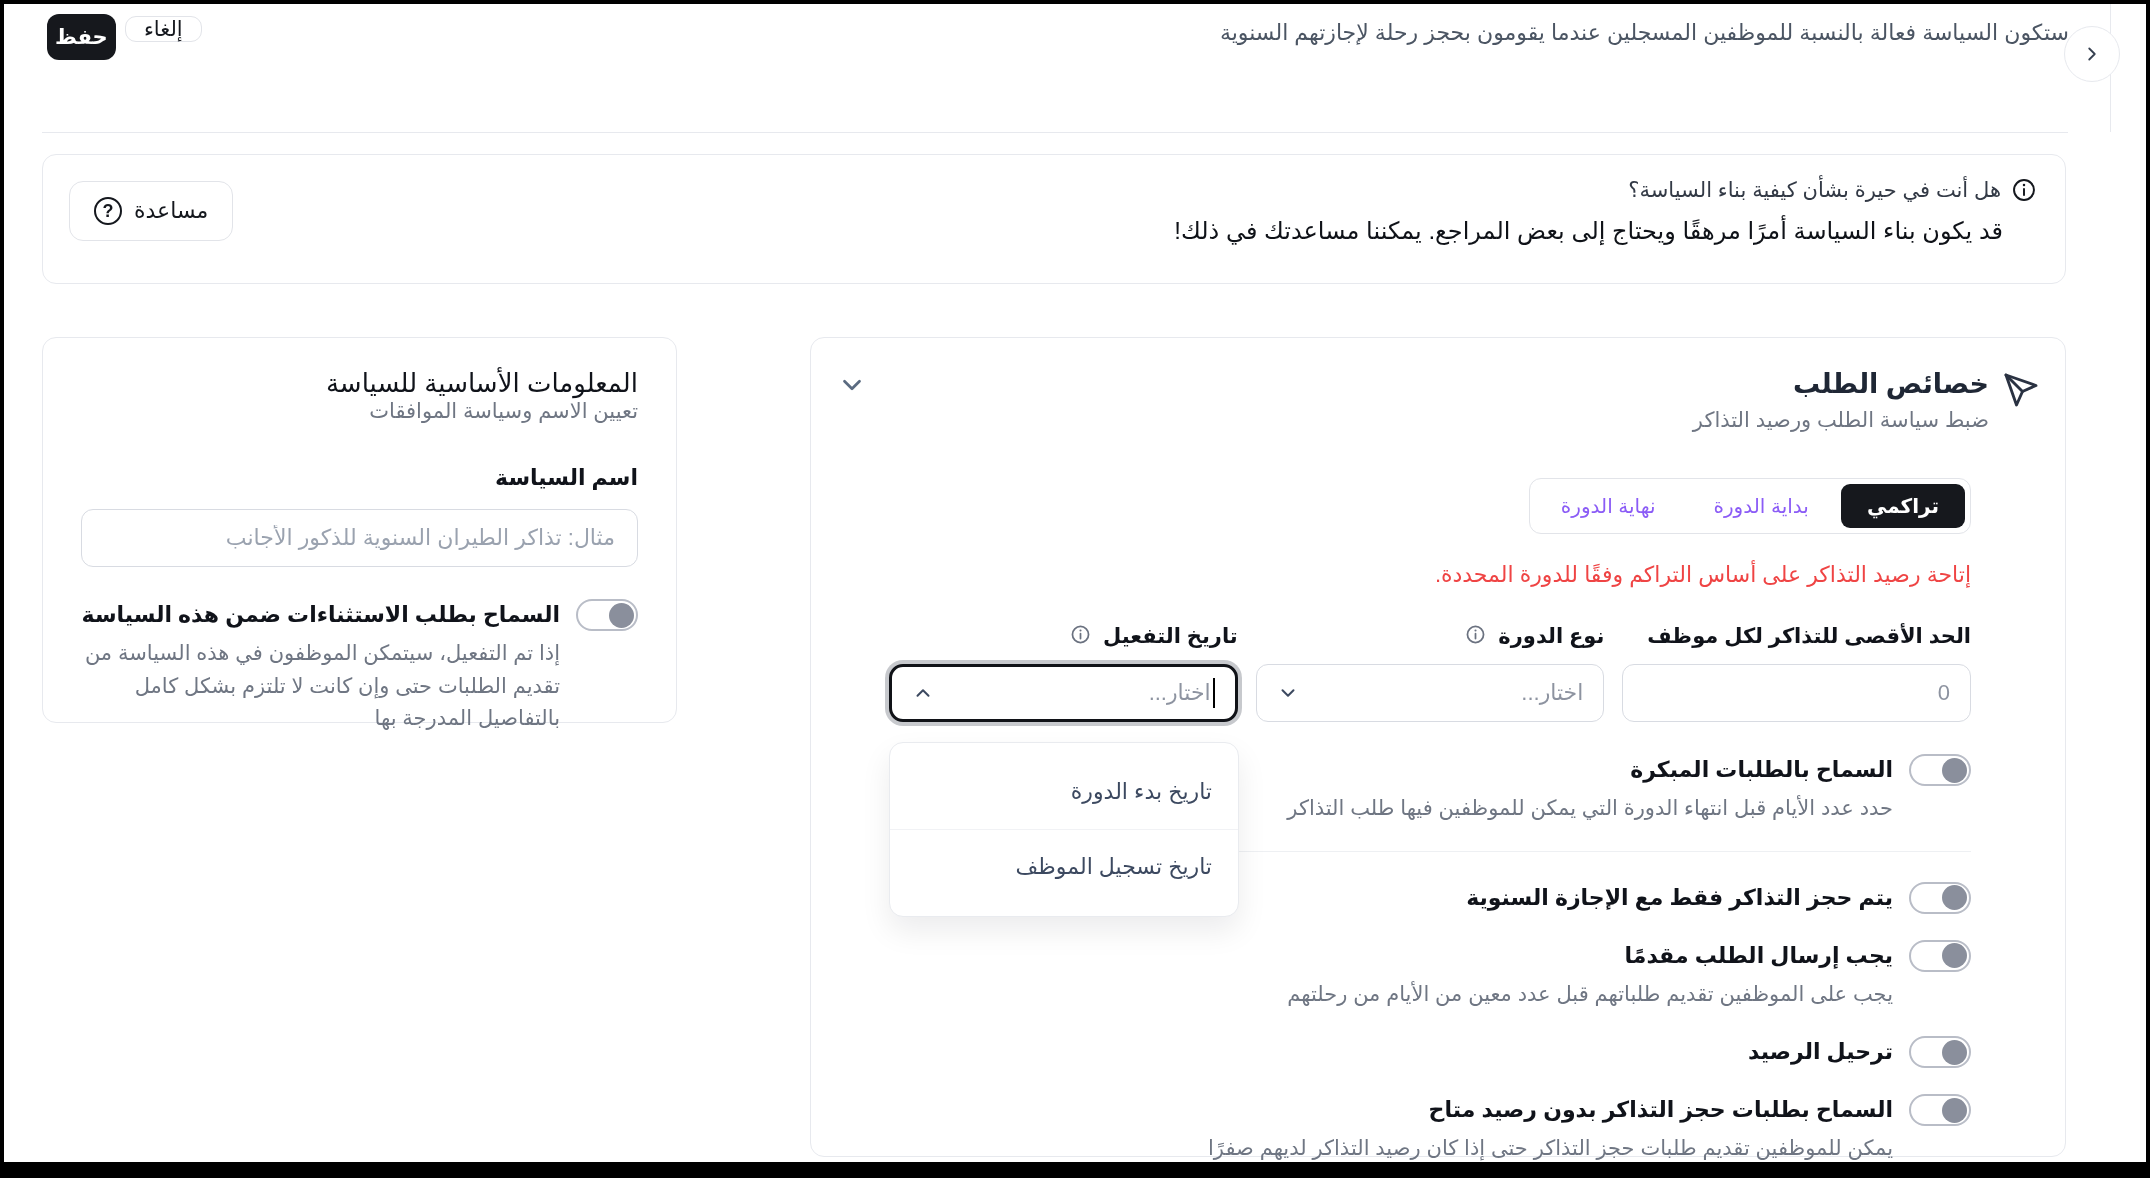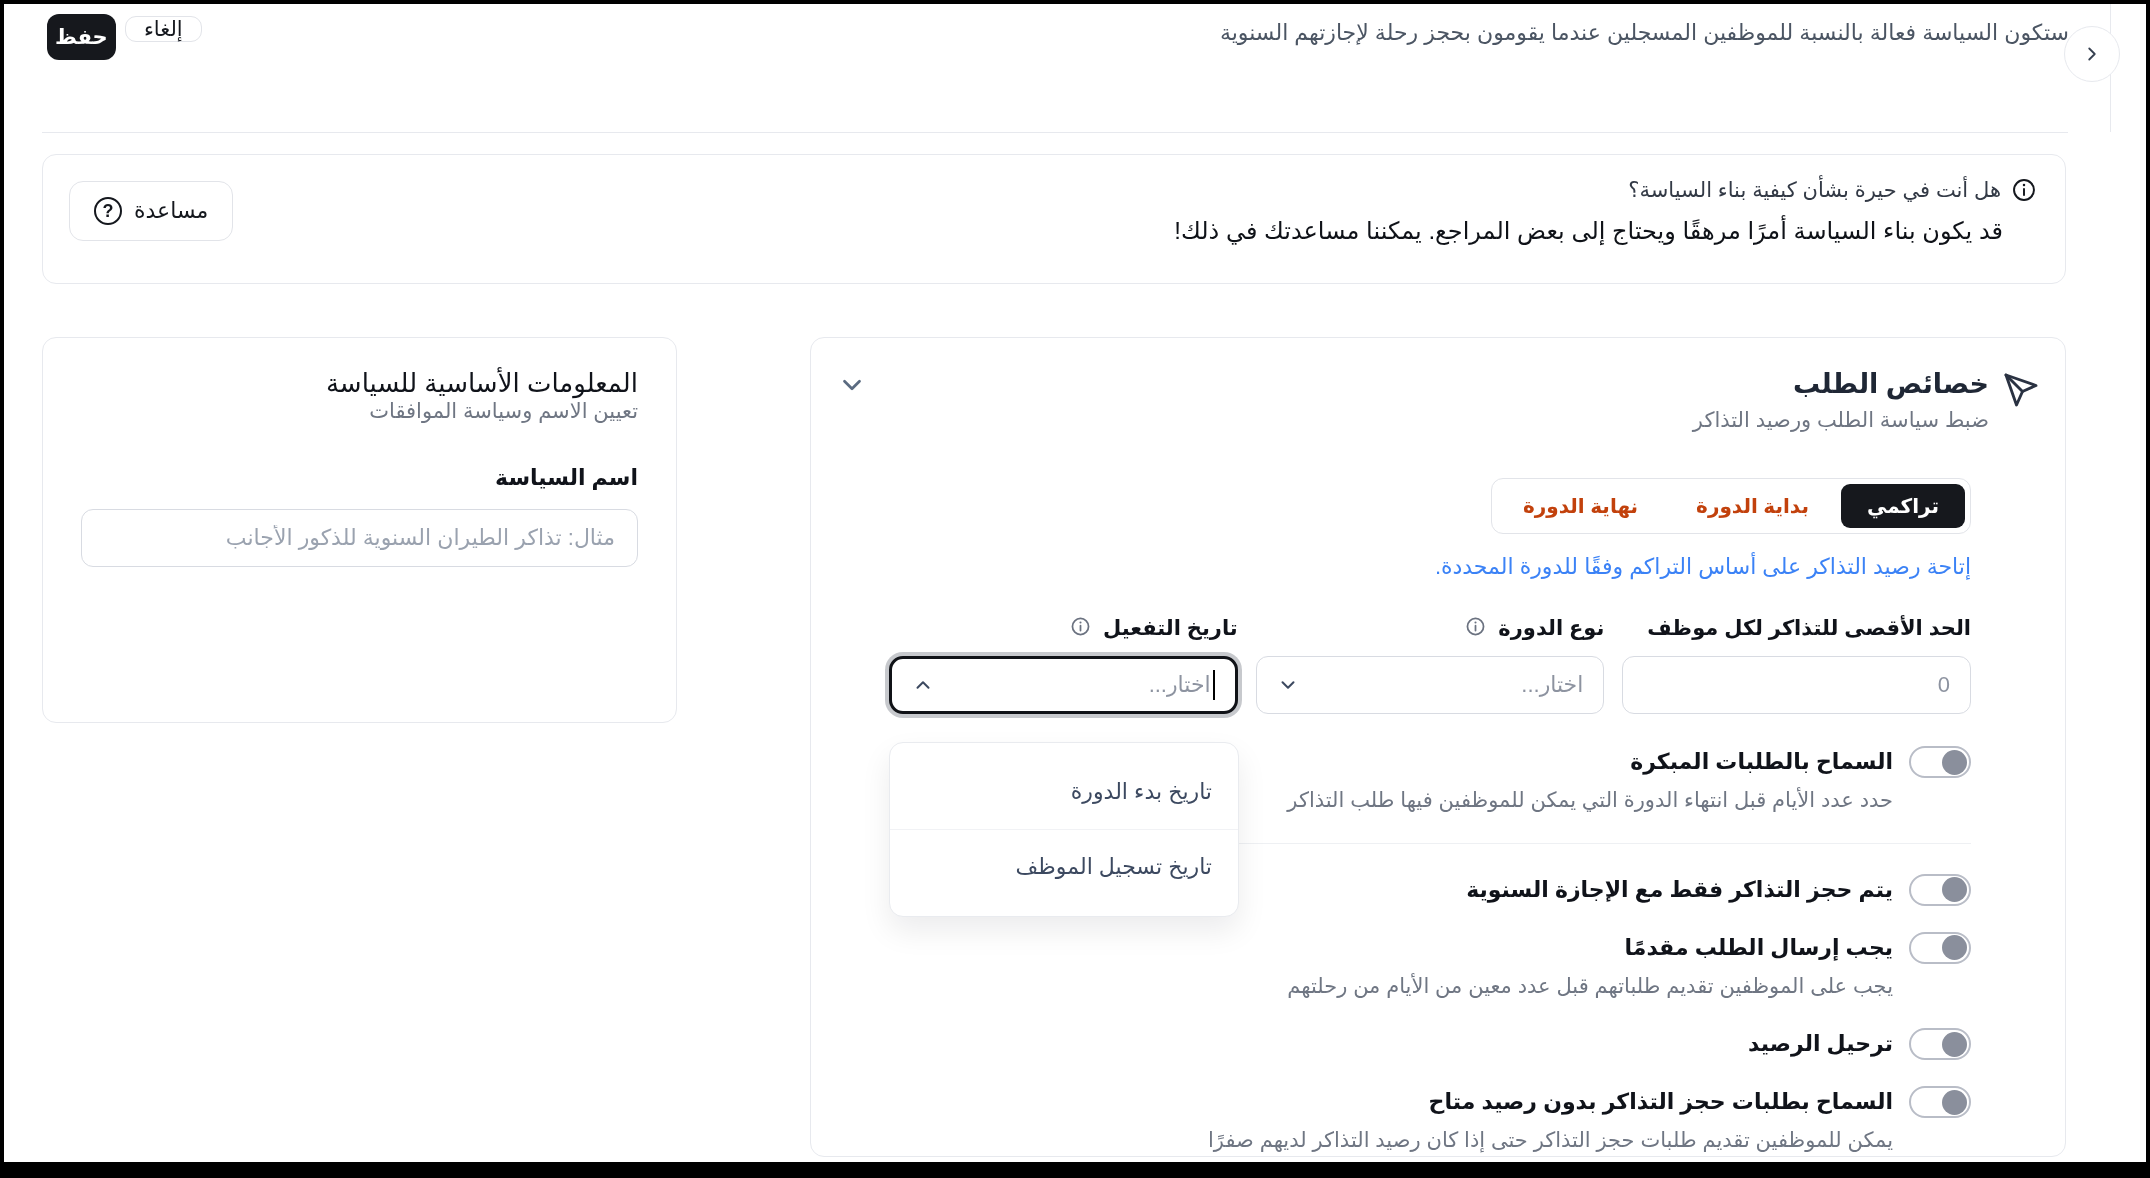--- a/index.html
+++ b/index.html
@@ -61,24 +61,24 @@
 
   
   .card-req{position:absolute;left:806px;top:333px;width:1256px;height:820px;}
   .req-collapse{position:absolute;left:26px;top:32px;cursor:pointer;}
   .req-header{position:absolute;right:26px;top:30px;display:flex;gap:14px;align-items:flex-start;}
   .req-title{font-size:27px;font-weight:600;color:#1f2735;}
   .req-sub{margin-top:8px;font-size:21px;color:#6f7683;}
   .req-content{position:absolute;right:94px;left:78px;top:140px;text-align:right;}
 
   .seg{display:inline-flex;border:1px solid #e2e4e9;border-radius:12px;padding:5px;gap:6px;background:#fff;}
-  .seg-item{padding:10px 26px;font-size:20px;color:#c2410c;border-radius:9px;cursor:pointer;white-space:nowrap;font-weight:bold;}
+  .seg-item{padding:10px 26px;font-size:20px;color:#8b5cf6;border-radius:9px;cursor:pointer;white-space:nowrap;}
   .seg-item.selected{background:#16181d;color:#fff;font-weight:600;}
 
-  .accrual-desc{margin-top:20px;font-size:22px;color:#3b82f6;}
+  .accrual-desc{margin-top:28px;font-size:22px;color:#ef4444;}
 
   .fields{margin-top:36px;display:flex;gap:18px;}
   .field{flex:1;min-width:0;}
   .field-label{display:flex;gap:12px;font-size:21px;font-weight:700;color:#10131a;margin-bottom:16px;}
   .field-box{height:58px;border:1px solid #d8dbe2;border-radius:12px;display:flex;align-items:center;
     padding:0 20px;font-size:22px;background:#fff;box-sizing:border-box;}
   .field-box.select{justify-content:space-between;cursor:pointer;}
   .ph{color:#8d93a0;}
   .value-muted{color:#8d93a0;}
   .field-box.focused{border:3px solid #101217;border-radius:14px;box-shadow:0 0 0 4px rgba(130,135,145,.45);}
@@ -135,20 +135,29 @@
       <span>مساعدة</span>
       <span class="qicon">?</span>
     </button>
   </div>
 
   <div class="card card-basic">
     <div class="cb-title">المعلومات الأساسية للسياسة</div>
     <div class="cb-sub">تعيين الاسم وسياسة الموافقات</div>
     <div class="cb-label">اسم السياسة</div>
     <input class="cb-input" type="text" placeholder="مثال: تذاكر الطيران السنوية للذكور الأجانب" style="">
+    <div class="trow cb-trow">
+      <div class="toggle">
+          <div class="knob"></div>
+        </div>
+      <div>
+        <div class="tlabel">السماح بطلب الاستثناءات ضمن هذه السياسة</div>
+        <div class="tdesc">إذا تم التفعيل، سيتمكن الموظفون في هذه السياسة من تقديم الطلبات حتى وإن كانت لا تلتزم بشكل كامل بالتفاصيل المدرجة بها</div>
+      </div>
+    </div>
   </div>
 
   <div class="card card-req">
 
     <span class="icon req-collapse">
       <svg width="30" height="30" viewBox="0 0 24 24" fill="none" stroke="#5b6b81" stroke-width="2.2" stroke-linecap="round" stroke-linejoin="round">
           <polyline points="6 9 12 15 18 9"></polyline>
         </svg>
     </span>
 

